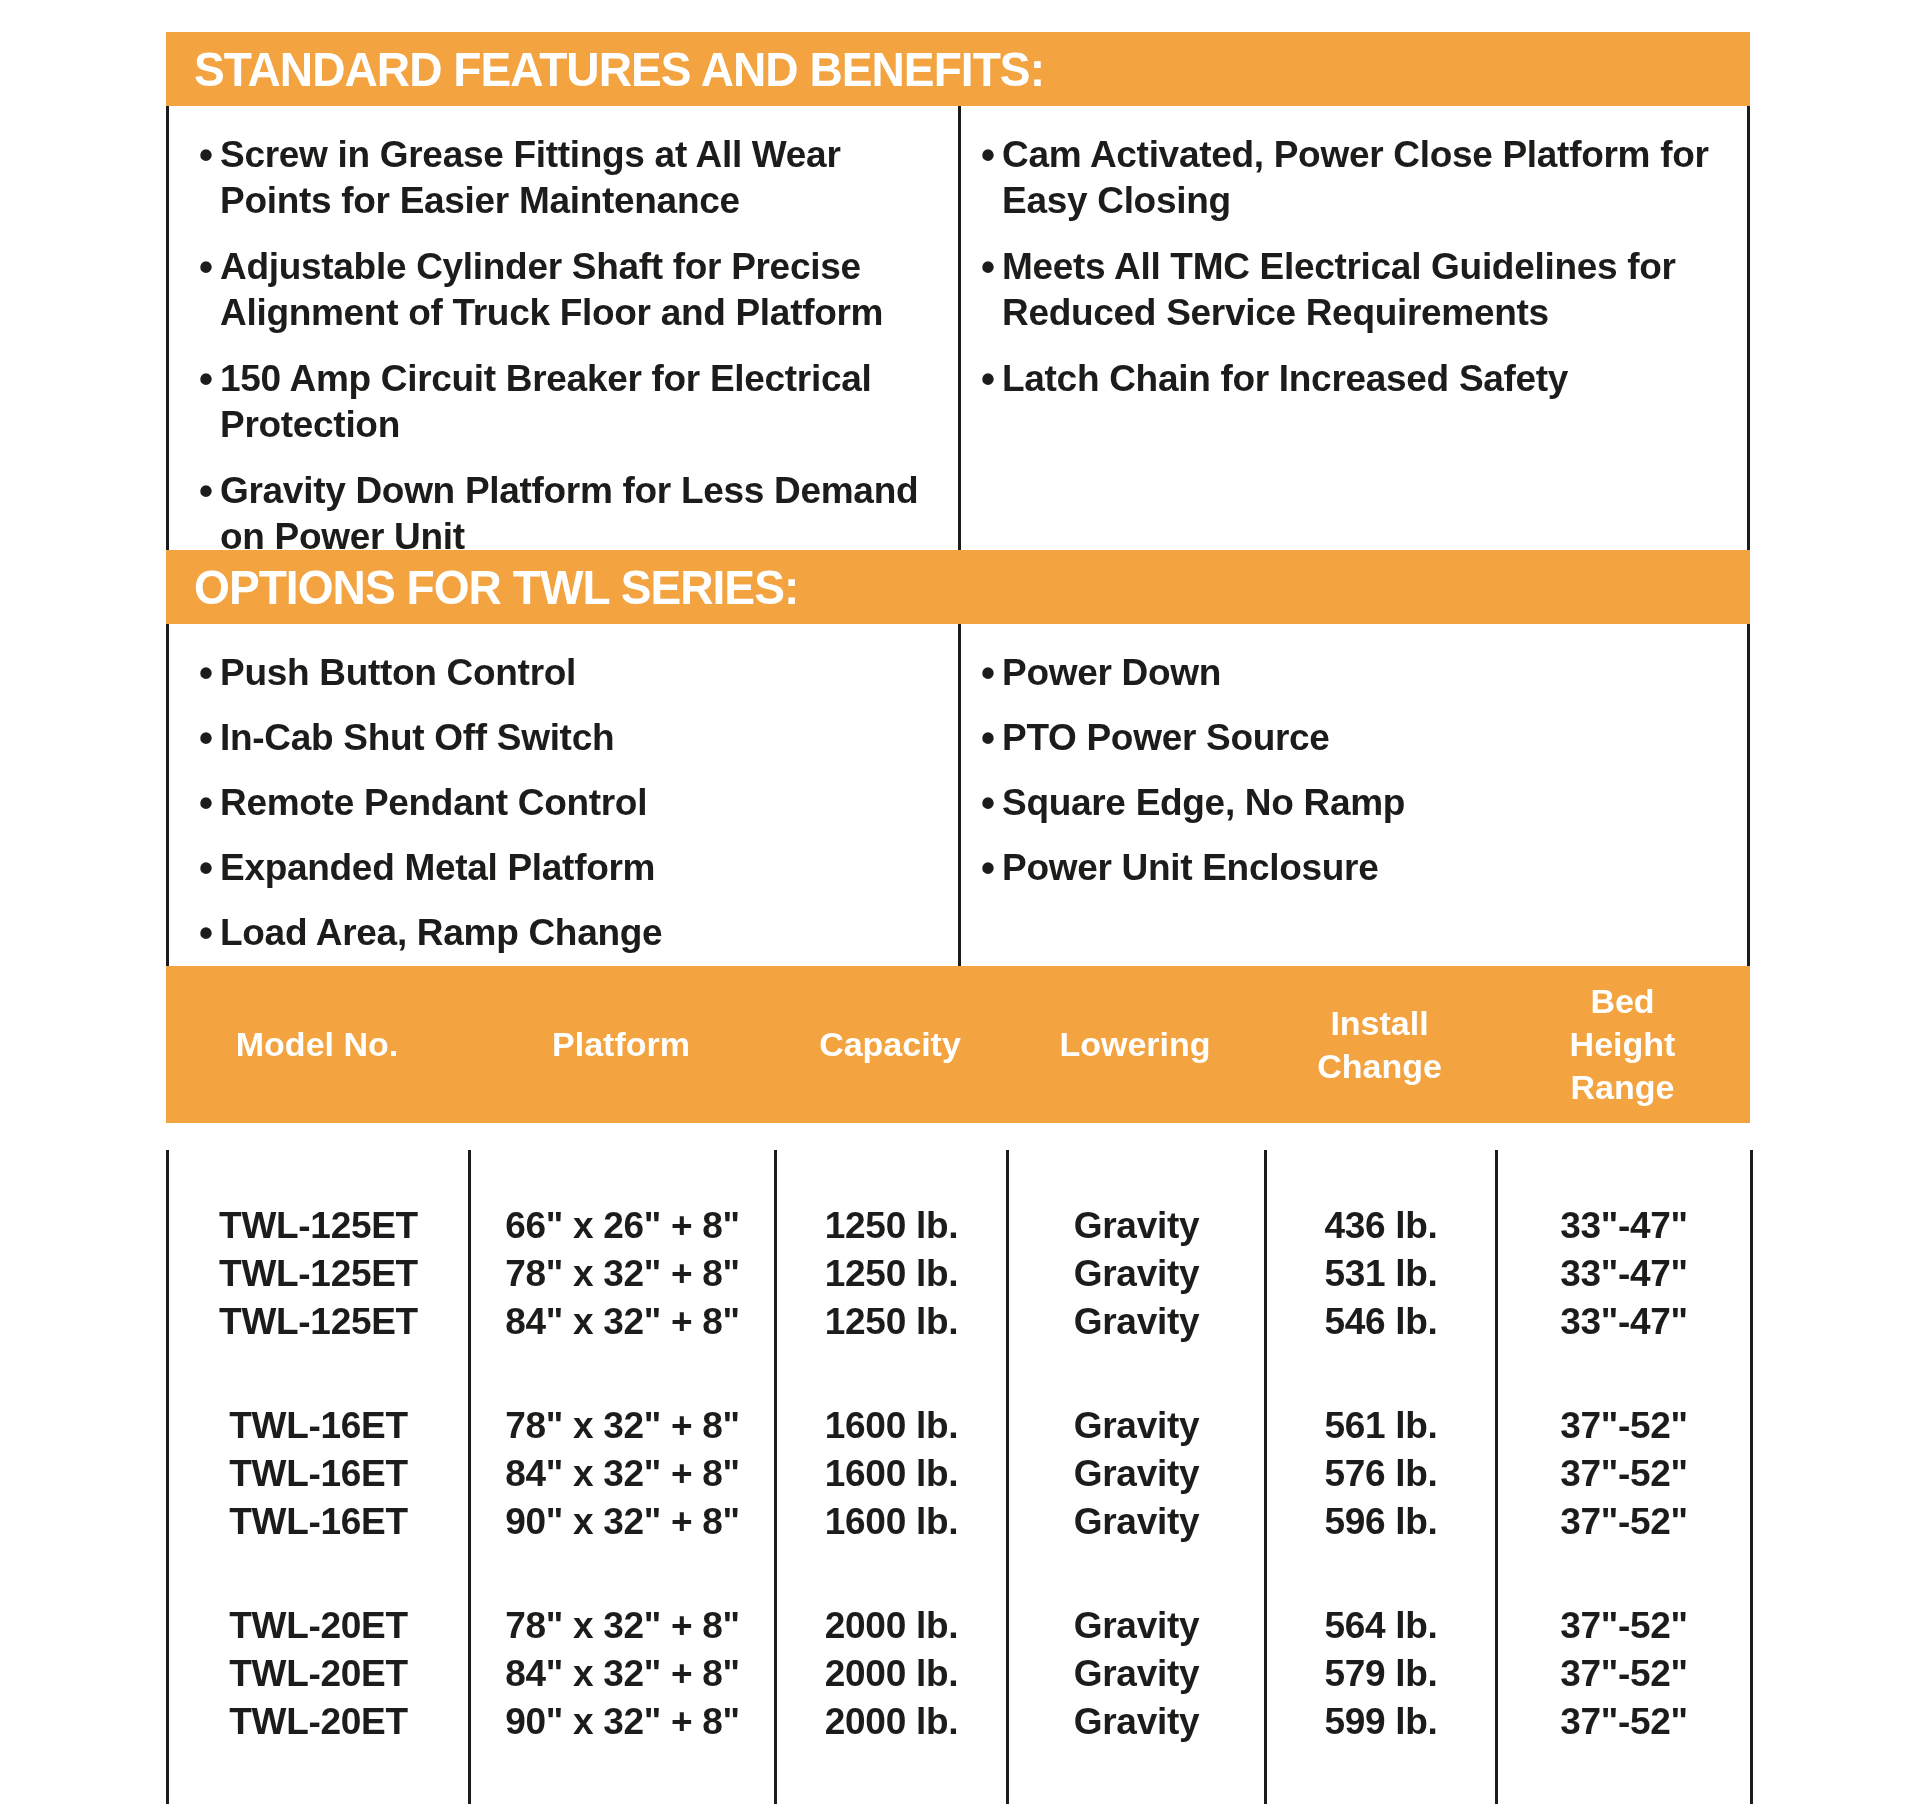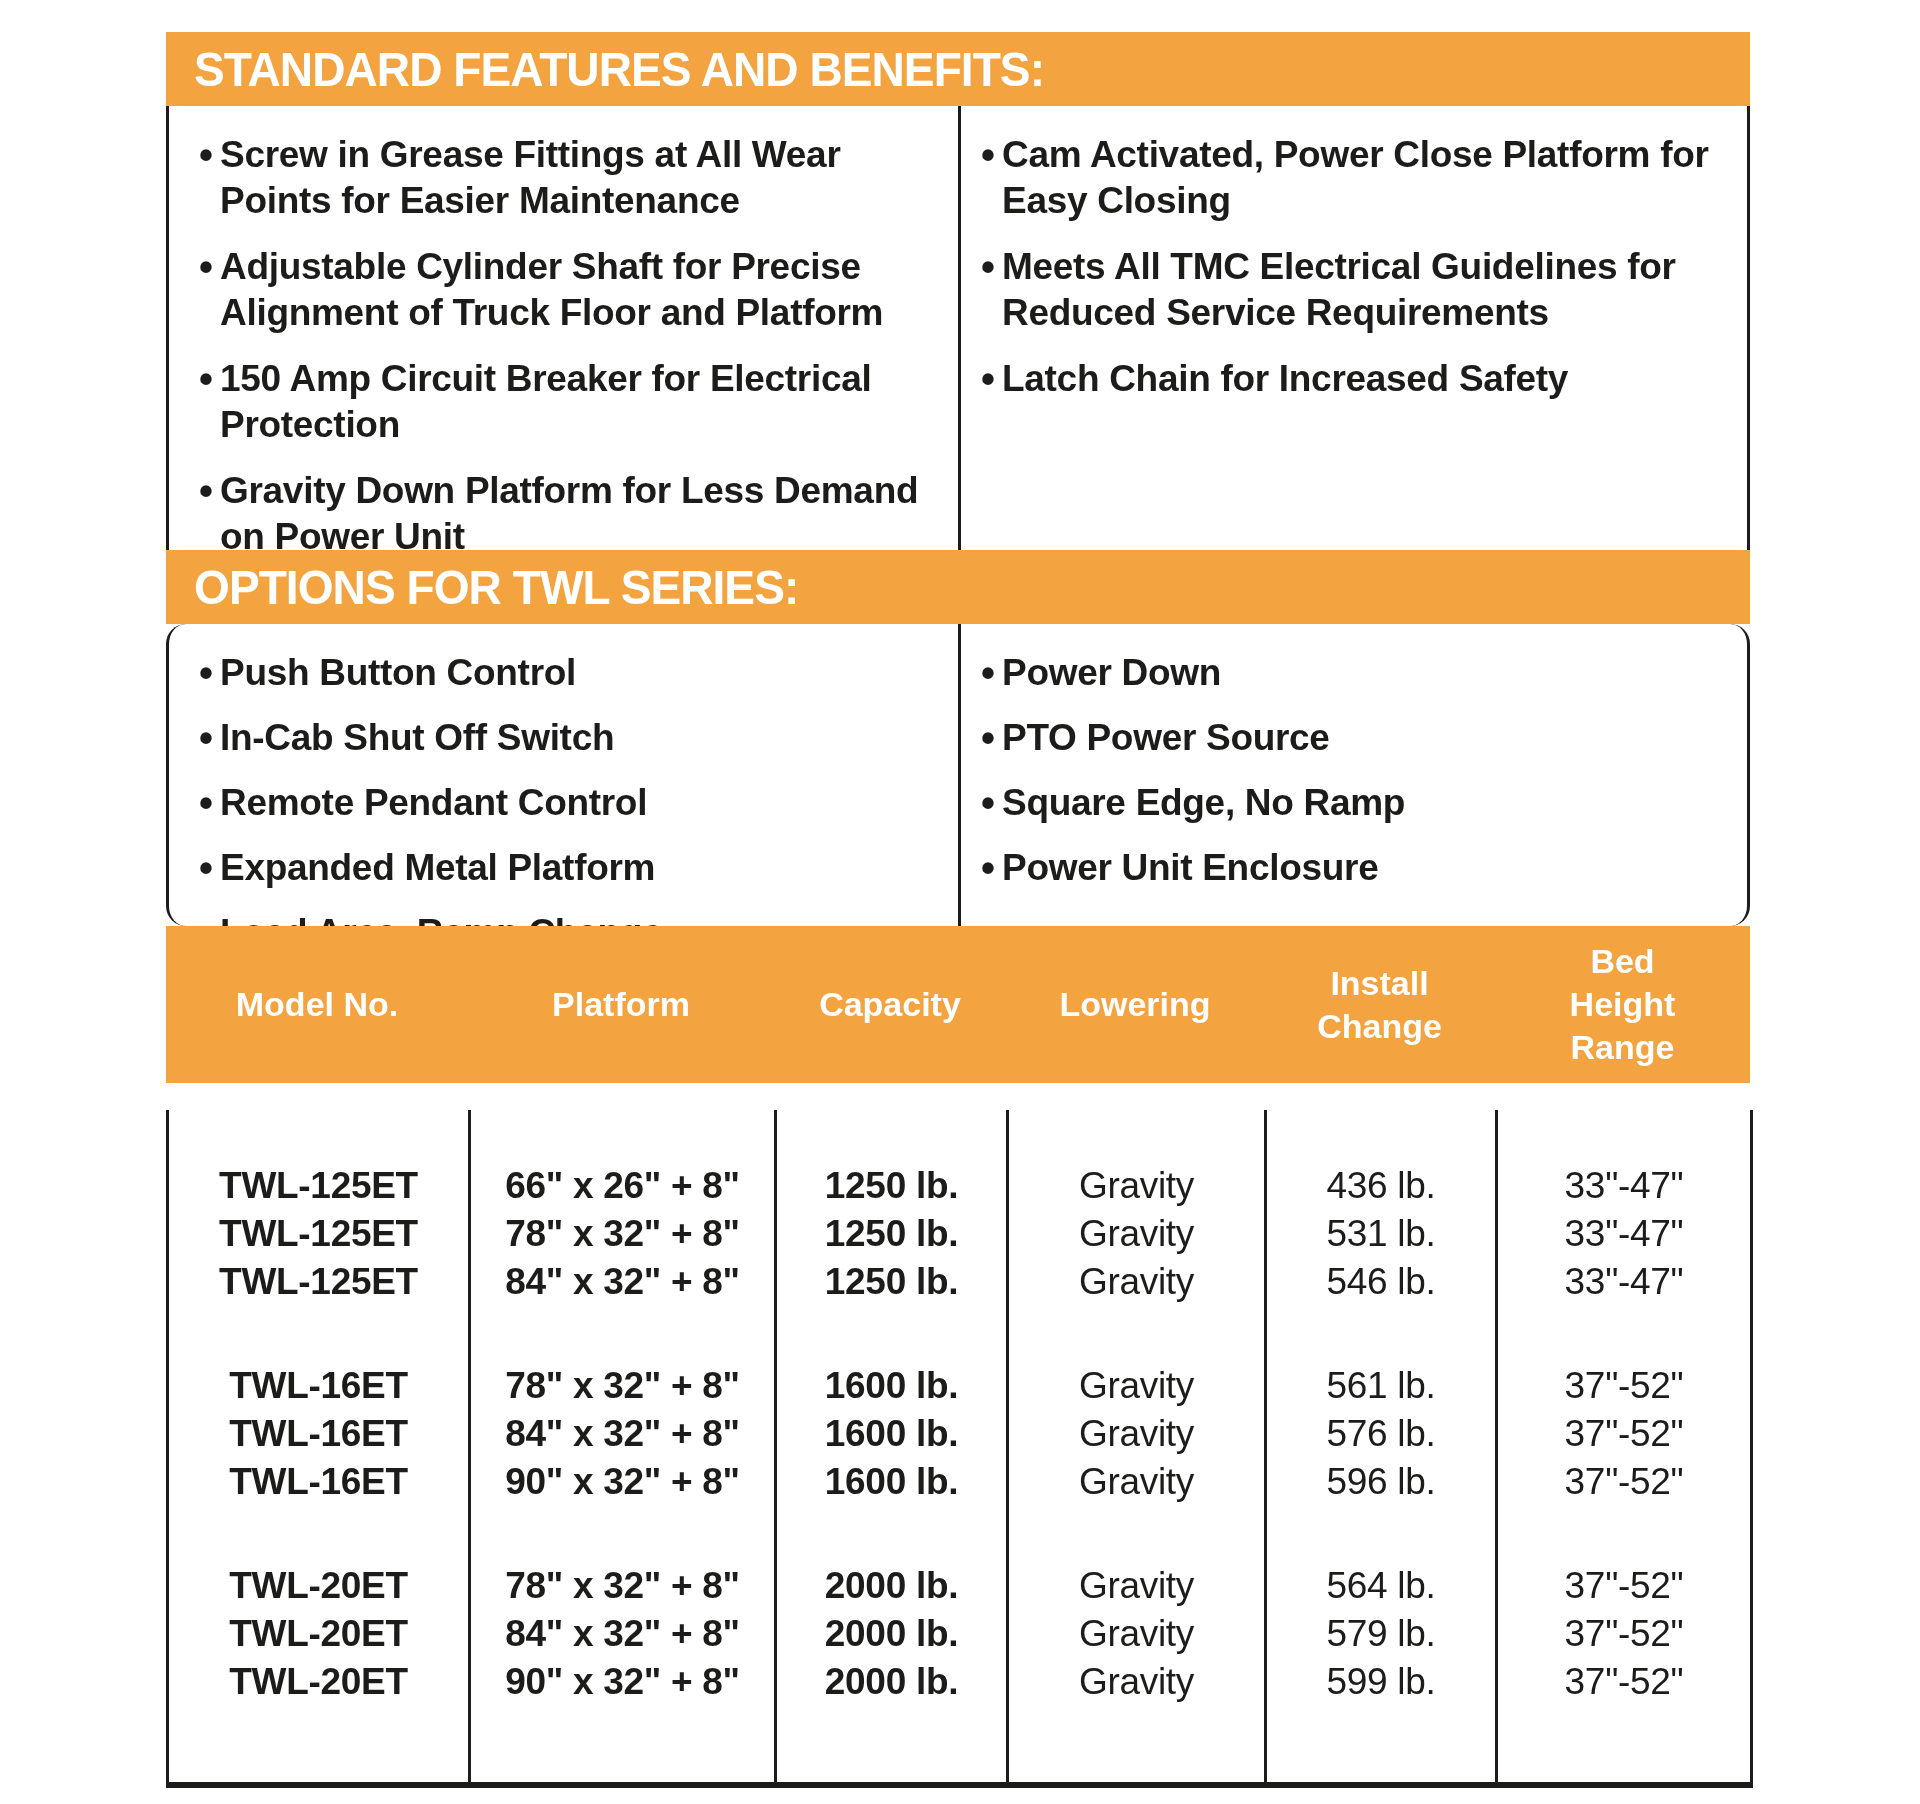--- a/index.html
+++ b/index.html
@@ -15,21 +15,21 @@
   }
   .bar-title{
     color:#ffffff;font-weight:700;font-size:48px;letter-spacing:-1px;
     transform:scaleX(.96);transform-origin:left center;white-space:nowrap;
   }
   .panel{
     display:flex;box-sizing:border-box;background:#ffffff;
     border-left:3px solid #1c1c1a;border-right:3px solid #1c1c1a;
   }
   .features-panel{height:444px;}
-  .options-panel{height:302px;border-radius:20px;}
+  .options-panel{height:342px;}
   .panel .col{width:50%;box-sizing:border-box;padding:26px 22px 12px 30px;overflow:hidden;}
   .panel .col + .col{border-left:3px solid #1c1c1a;padding-left:20px;}
   .item{display:flex;font-size:37px;line-height:46px;font-weight:700;margin-bottom:20px;}
   .options-panel .item{margin-bottom:19px;}
   .bullet{flex:0 0 auto;margin-right:7px;font-size:40px;}
   .bullet::before{content:"\2022";}
   .item-text{letter-spacing:-0.3px;}
 
   .thead{
     height:157px;background:#f3a340;display:flex;align-items:center;
@@ -56,21 +56,21 @@
   .spec-table td{
     border-right:3px solid #1c1c1a;text-align:center;vertical-align:middle;
     padding:0;font-size:37px;letter-spacing:-0.3px;overflow:hidden;
   }
   .spec-table tr td:last-child{border-right:none;}
   tr.data{height:48px;}
   tr.spacer-top{height:52px;}
   tr.spacer{height:56px;}
   tr.filler{height:auto;}
   td.c1,td.c2,td.c3{font-weight:700;}
-  td.c4,td.c5,td.c6{font-weight:400;text-align:center;}
+  td.c4,td.c5,td.c6{font-weight:700;text-align:center;}
 </style>
 </head>
 <body>
 
 <div class="page">
   <div class="content">
 
     <div class="bar">
       <span class="bar-title">STANDARD FEATURES AND BENEFITS:</span>
     </div>

